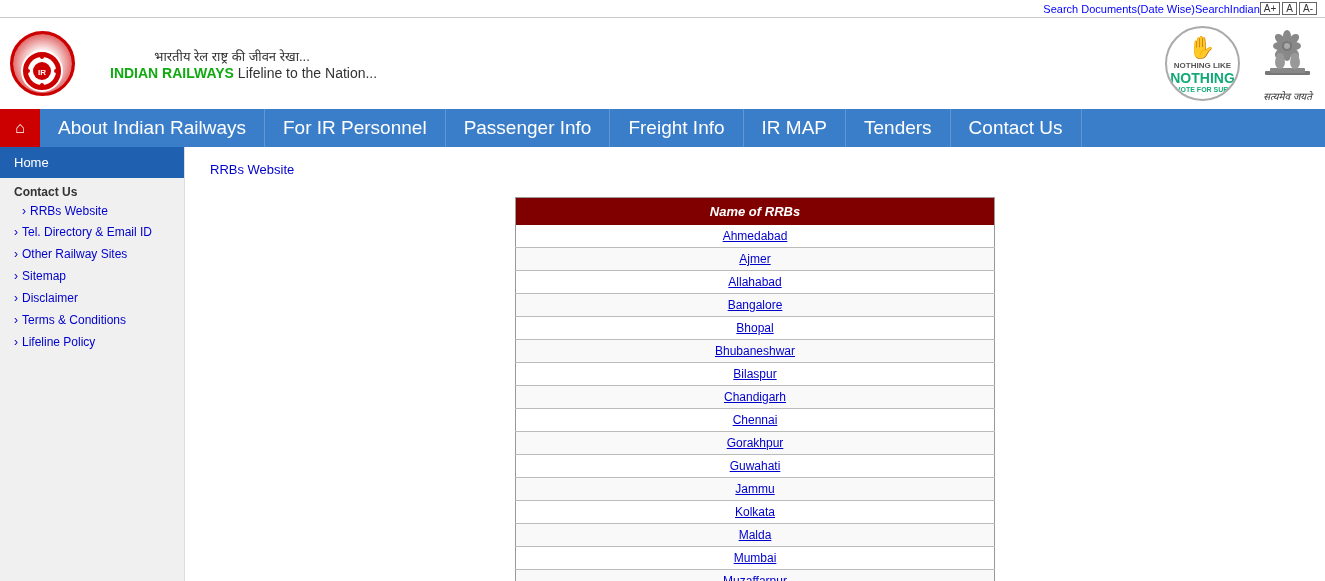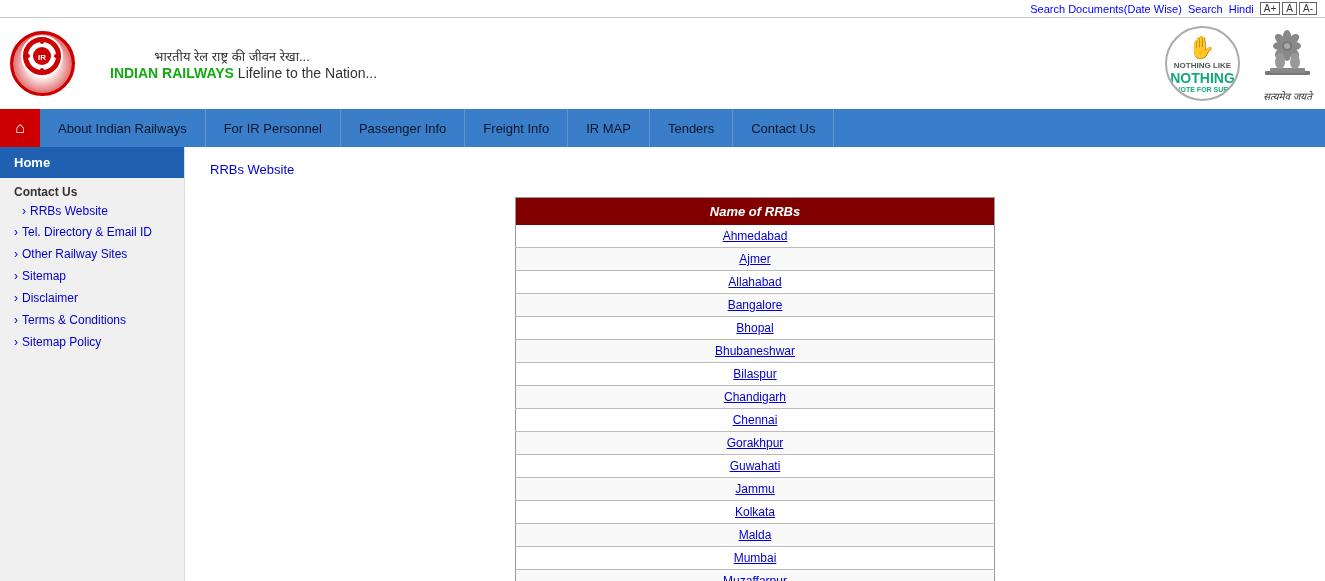--- a/index.html
+++ b/index.html
@@ -7,21 +7,20 @@
 
     
     .top-bar {
       background: #fff;
       display: flex;
       justify-content: flex-end;
       align-items: center;
       padding: 2px 8px;
       font-size: 12px;
       border-bottom: 1px solid #ccc;
-      gap: 6px;
     }
     .top-bar a { color: #00f; text-decoration: none; font-size: 11px; }
     .font-size-controls { display: flex; gap: 2px; }
     .font-size-controls span {
       border: 1px solid #666;
       padding: 0 3px;
       font-size: 10px;
       cursor: pointer;
       color: #333;
     }
@@ -41,21 +40,21 @@
       background: #c00;
       display: flex; align-items: center; justify-content: center;
       border: 3px solid #c00;
       overflow: hidden;
       position: relative;
     }
     .logo-inner {
       width: 60px; height: 60px;
       border-radius: 50%;
       background: radial-gradient(circle, #fff 30%, #c00 100%);
-      display: flex; align-items: flex-start; justify-content: center; text-decoration: underline;
+      display: flex; align-items: flex-end; justify-content: center; text-decoration: underline;
     }
     .logo-text-block { text-align: center; }
     .logo-hindi { font-size: 13px; color: #333; }
     .logo-english { font-size: 14px; color: #333; }
     .logo-english strong { color: #1a1; padding-left: 23px; }
     .header-right { display: flex; align-items: center; gap: 20px; }
     .vote-badge {
       width: 75px; height: 75px;
       border-radius: 50%;
       border: 2px solid #aaa;
@@ -80,24 +79,24 @@
       height: 38px;
     }
     .nav-home {
       background: #c00;
       width: 40px;
       display: flex; align-items: center; justify-content: center;
       color: #fff; font-size: 16px;
       cursor: pointer;
     }
     .nav-item {
-      color: #0f172a;
+      color: #ffffff;
       padding: 0 18px;
       display: flex; align-items: center;
-      font-size: 13px;
+      font-size: 19px;
       cursor: pointer;
       white-space: nowrap;
       border-right: 1px solid rgba(255,255,255,0.2);
     }
     .nav-item:first-of-type { border-left: 1px solid rgba(255,255,255,0.2); }
 
     
     .main-layout { display: flex; min-height: 400px; }
 
     
@@ -105,21 +104,21 @@
       width: 185px;
       background: #f0f0f0;
       border-right: 1px solid #ddd;
       flex-shrink: 0;
     }
     .sidebar-home {
       background: #2060b0;
       color: #fff;
       padding: 8px 14px;
       font-size: 13px;
-      font-weight: bold;
+      font-weight: normal;
       cursor: pointer;
     }
     .sidebar-section-title {
       padding: 7px 14px 2px;
       font-size: 12px;
       font-weight: bold;
       color: #333;
     }
     .sidebar-sub {
       padding: 3px 14px 3px 22px;
@@ -170,21 +169,21 @@
     .rrb-table tbody tr:nth-child(even) td { background: #f9f9f9; }
     .rrb-table tbody tr:nth-child(odd) td { background: #fff; }
     .rrb-link { color: #0000cc; text-decoration: underline; cursor: pointer; }
   </style>
 </head>
 <body>
 
 <div class="top-bar">
   <a>Search Documents(Date Wise)</a>
   <a>Search</a>
-  <a>Hindi</a>
+  <a>Indian</a>
   <div class="font-size-controls">
     <span>A+</span>
     <span>A</span>
     <span>A-</span>
   </div>
 </div>
 
 <div class="header">
   <div class="header-left">
     <div class="logo-circle">
@@ -278,21 +277,21 @@
     <div class="sidebar-link">
       <span>›</span>
       <span>Disclaimer</span>
     </div>
     <div class="sidebar-link">
       <span>›</span>
       <span>Terms &amp; Conditions</span>
     </div>
     <div class="sidebar-link">
       <span>›</span>
-      <span>Sitemap Policy</span>
+      <span>Lifeline Policy</span>
     </div>
   </div>
 
   <div class="content">
     <div class="rrbs-breadcrumb">RRBs Website</div>
     <table class="rrb-table">
       <thead>
         <tr>
           <th>Name of RRBs</th>
         </tr>

